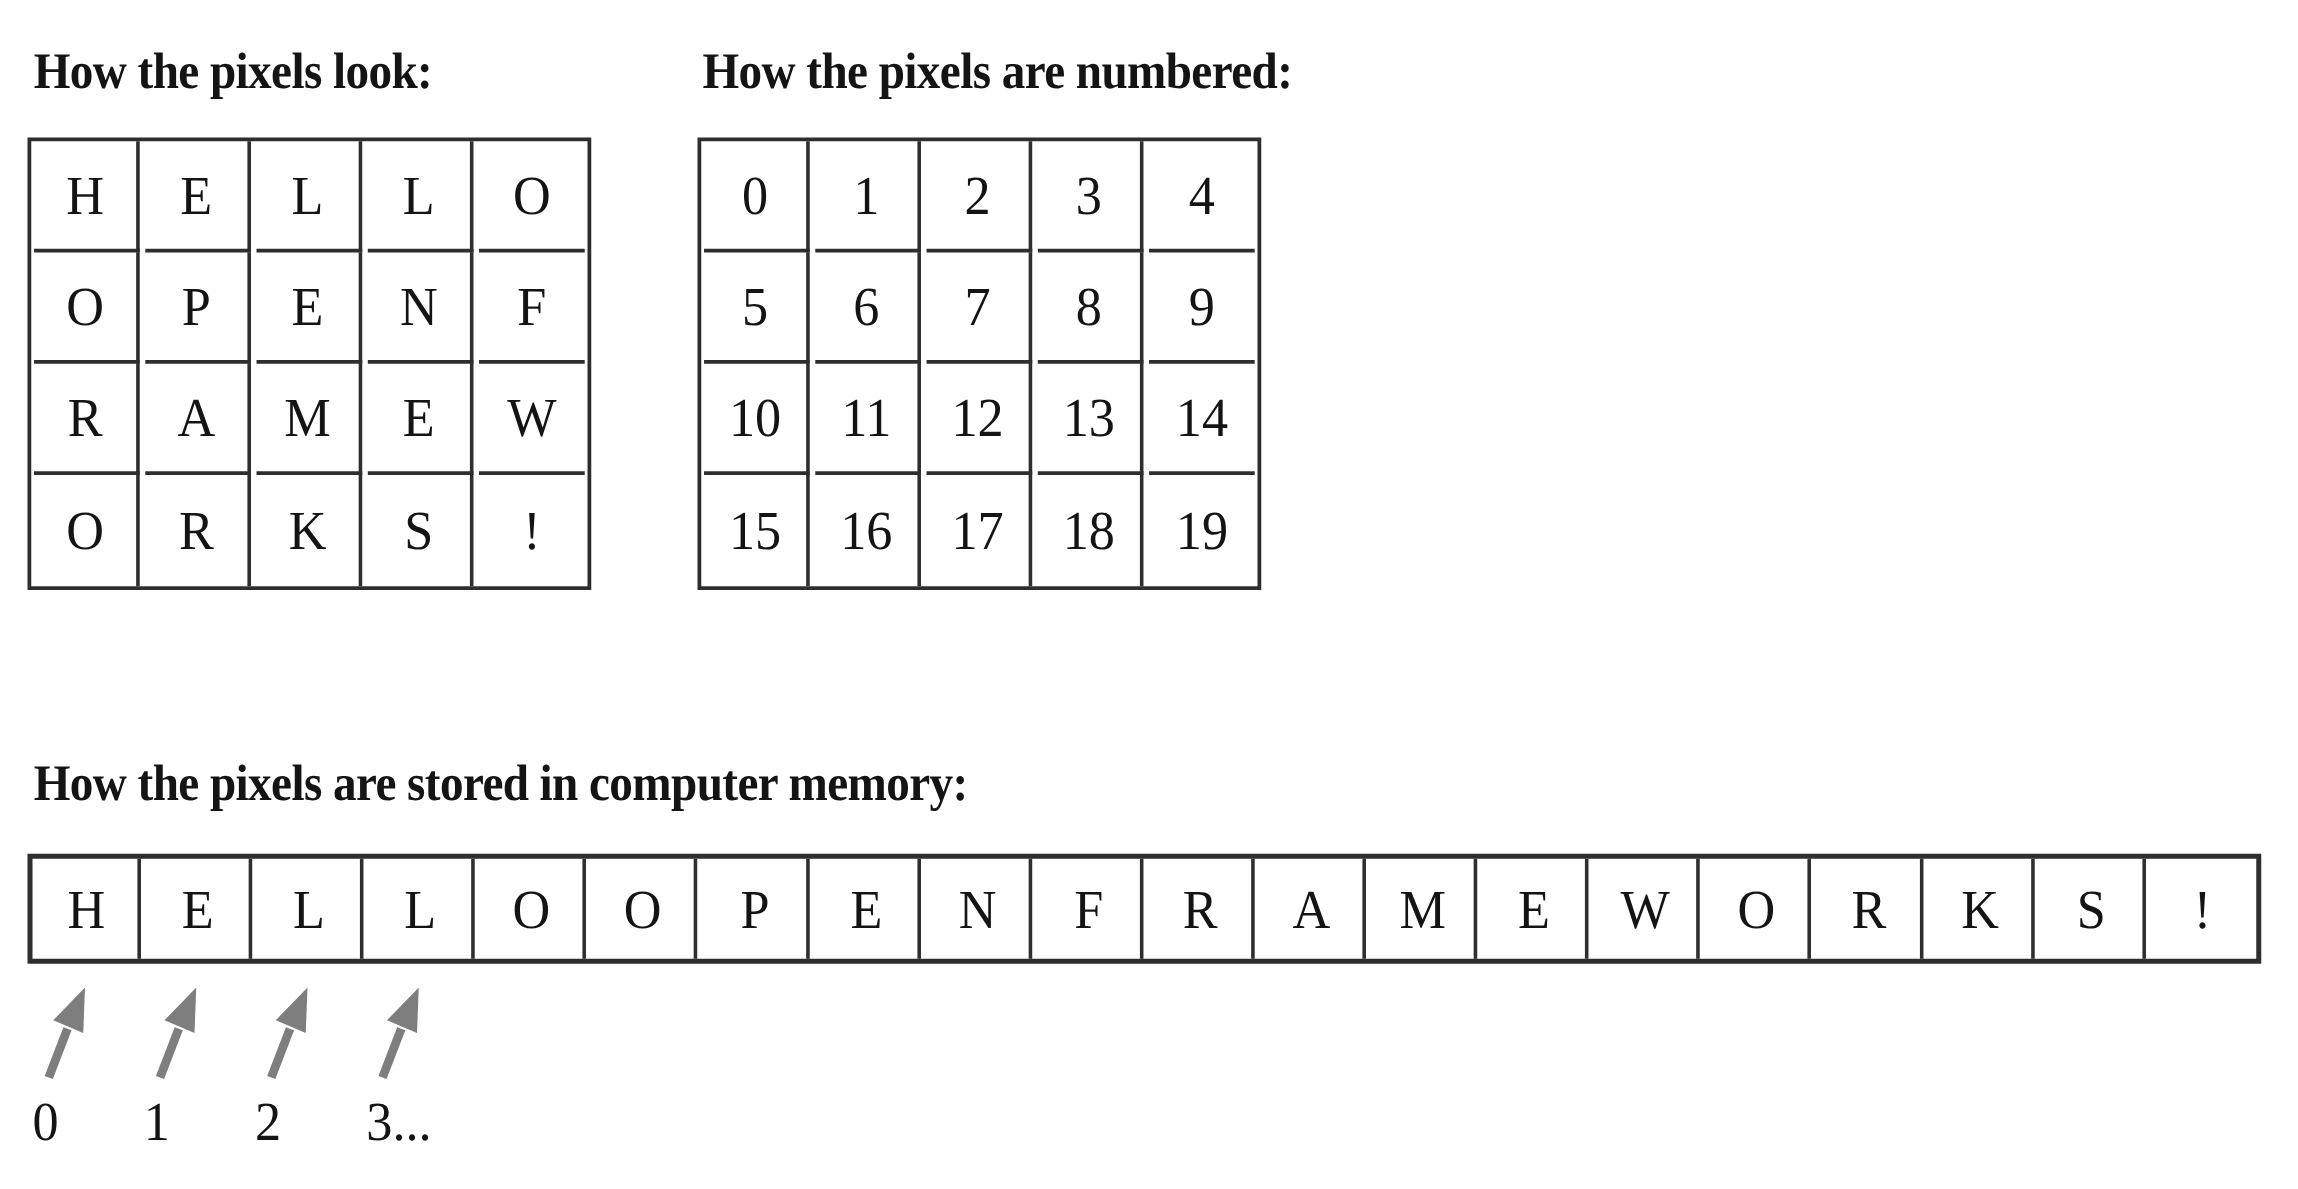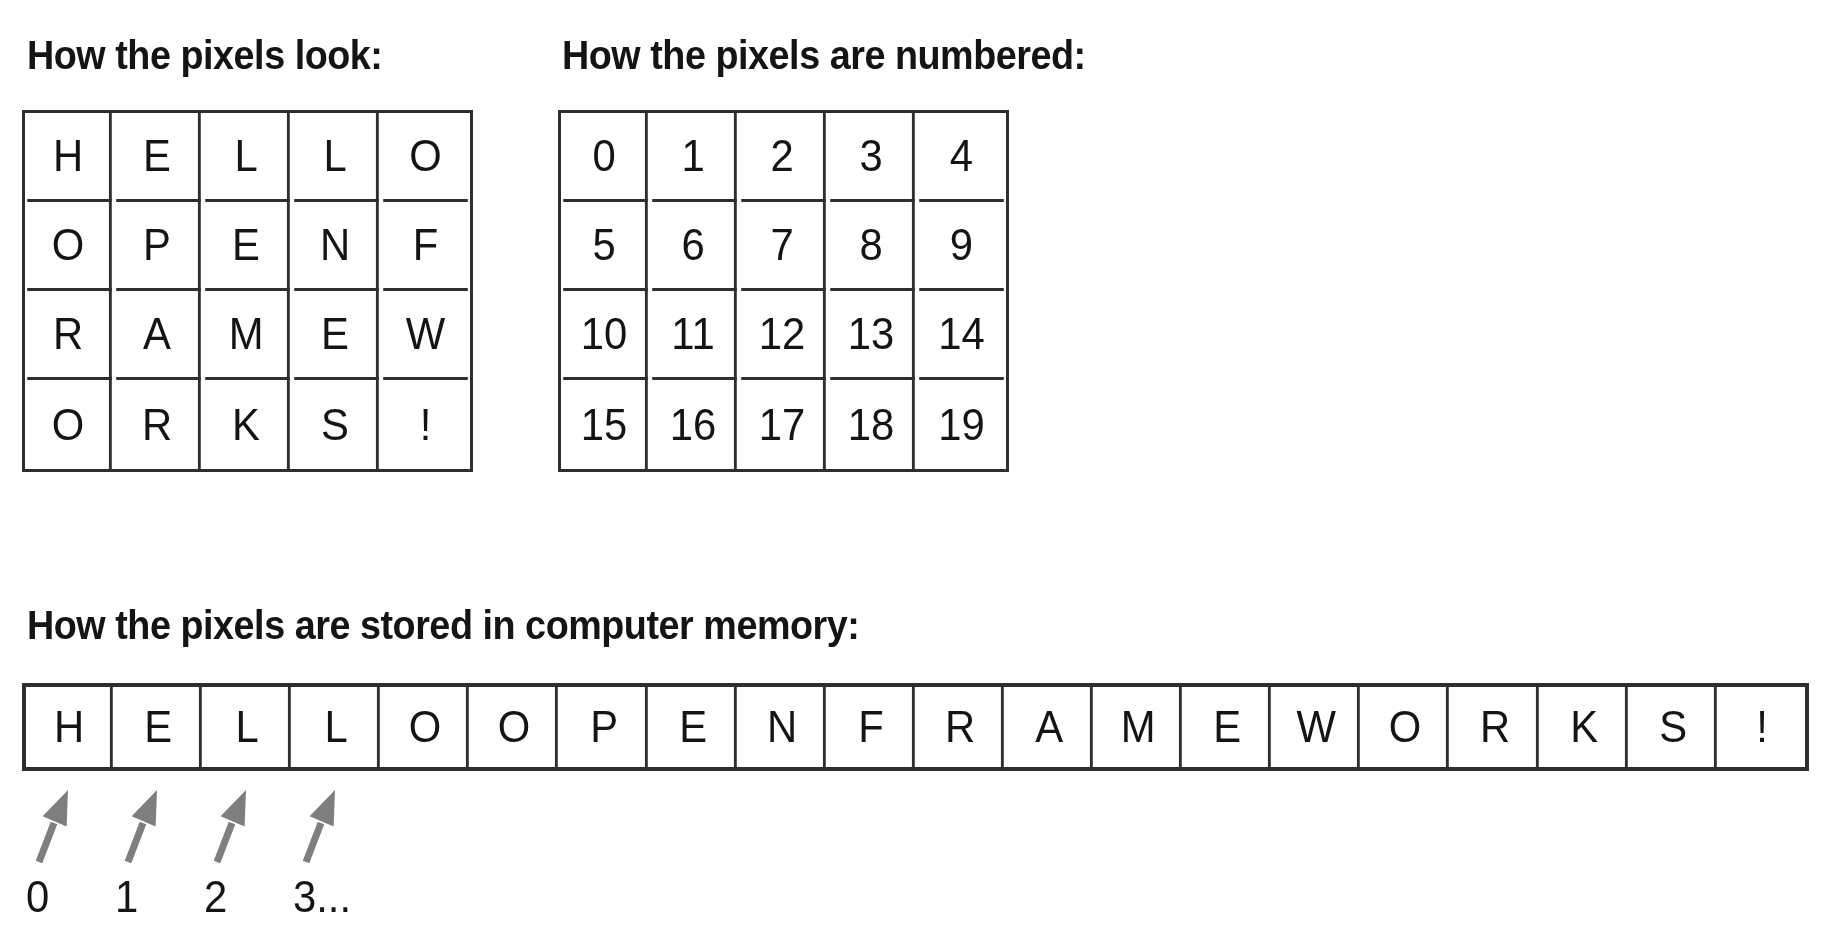--- a/index.html
+++ b/index.html
@@ -8,21 +8,21 @@
     --border: #2e2e2e;
     --arrow: #7e7e7e;
   }
   * { margin: 0; padding: 0; box-sizing: border-box; }
   html, body { background: var(--background); }
   #canvas {
     position: relative;
     width: 1838px;
     height: 951px;
     background: var(--background);
-    font-family: Liberation Sans, sans-serif;
+    font-family: Liberation Serif, serif;
     color: var(--text);
     overflow: hidden;
   }
   .title {
     position: absolute;
     font-size: 41px;
     font-weight: 700;
     letter-spacing: -0.5px;
     color: var(--text);
     transform: scaleX(0.92);

